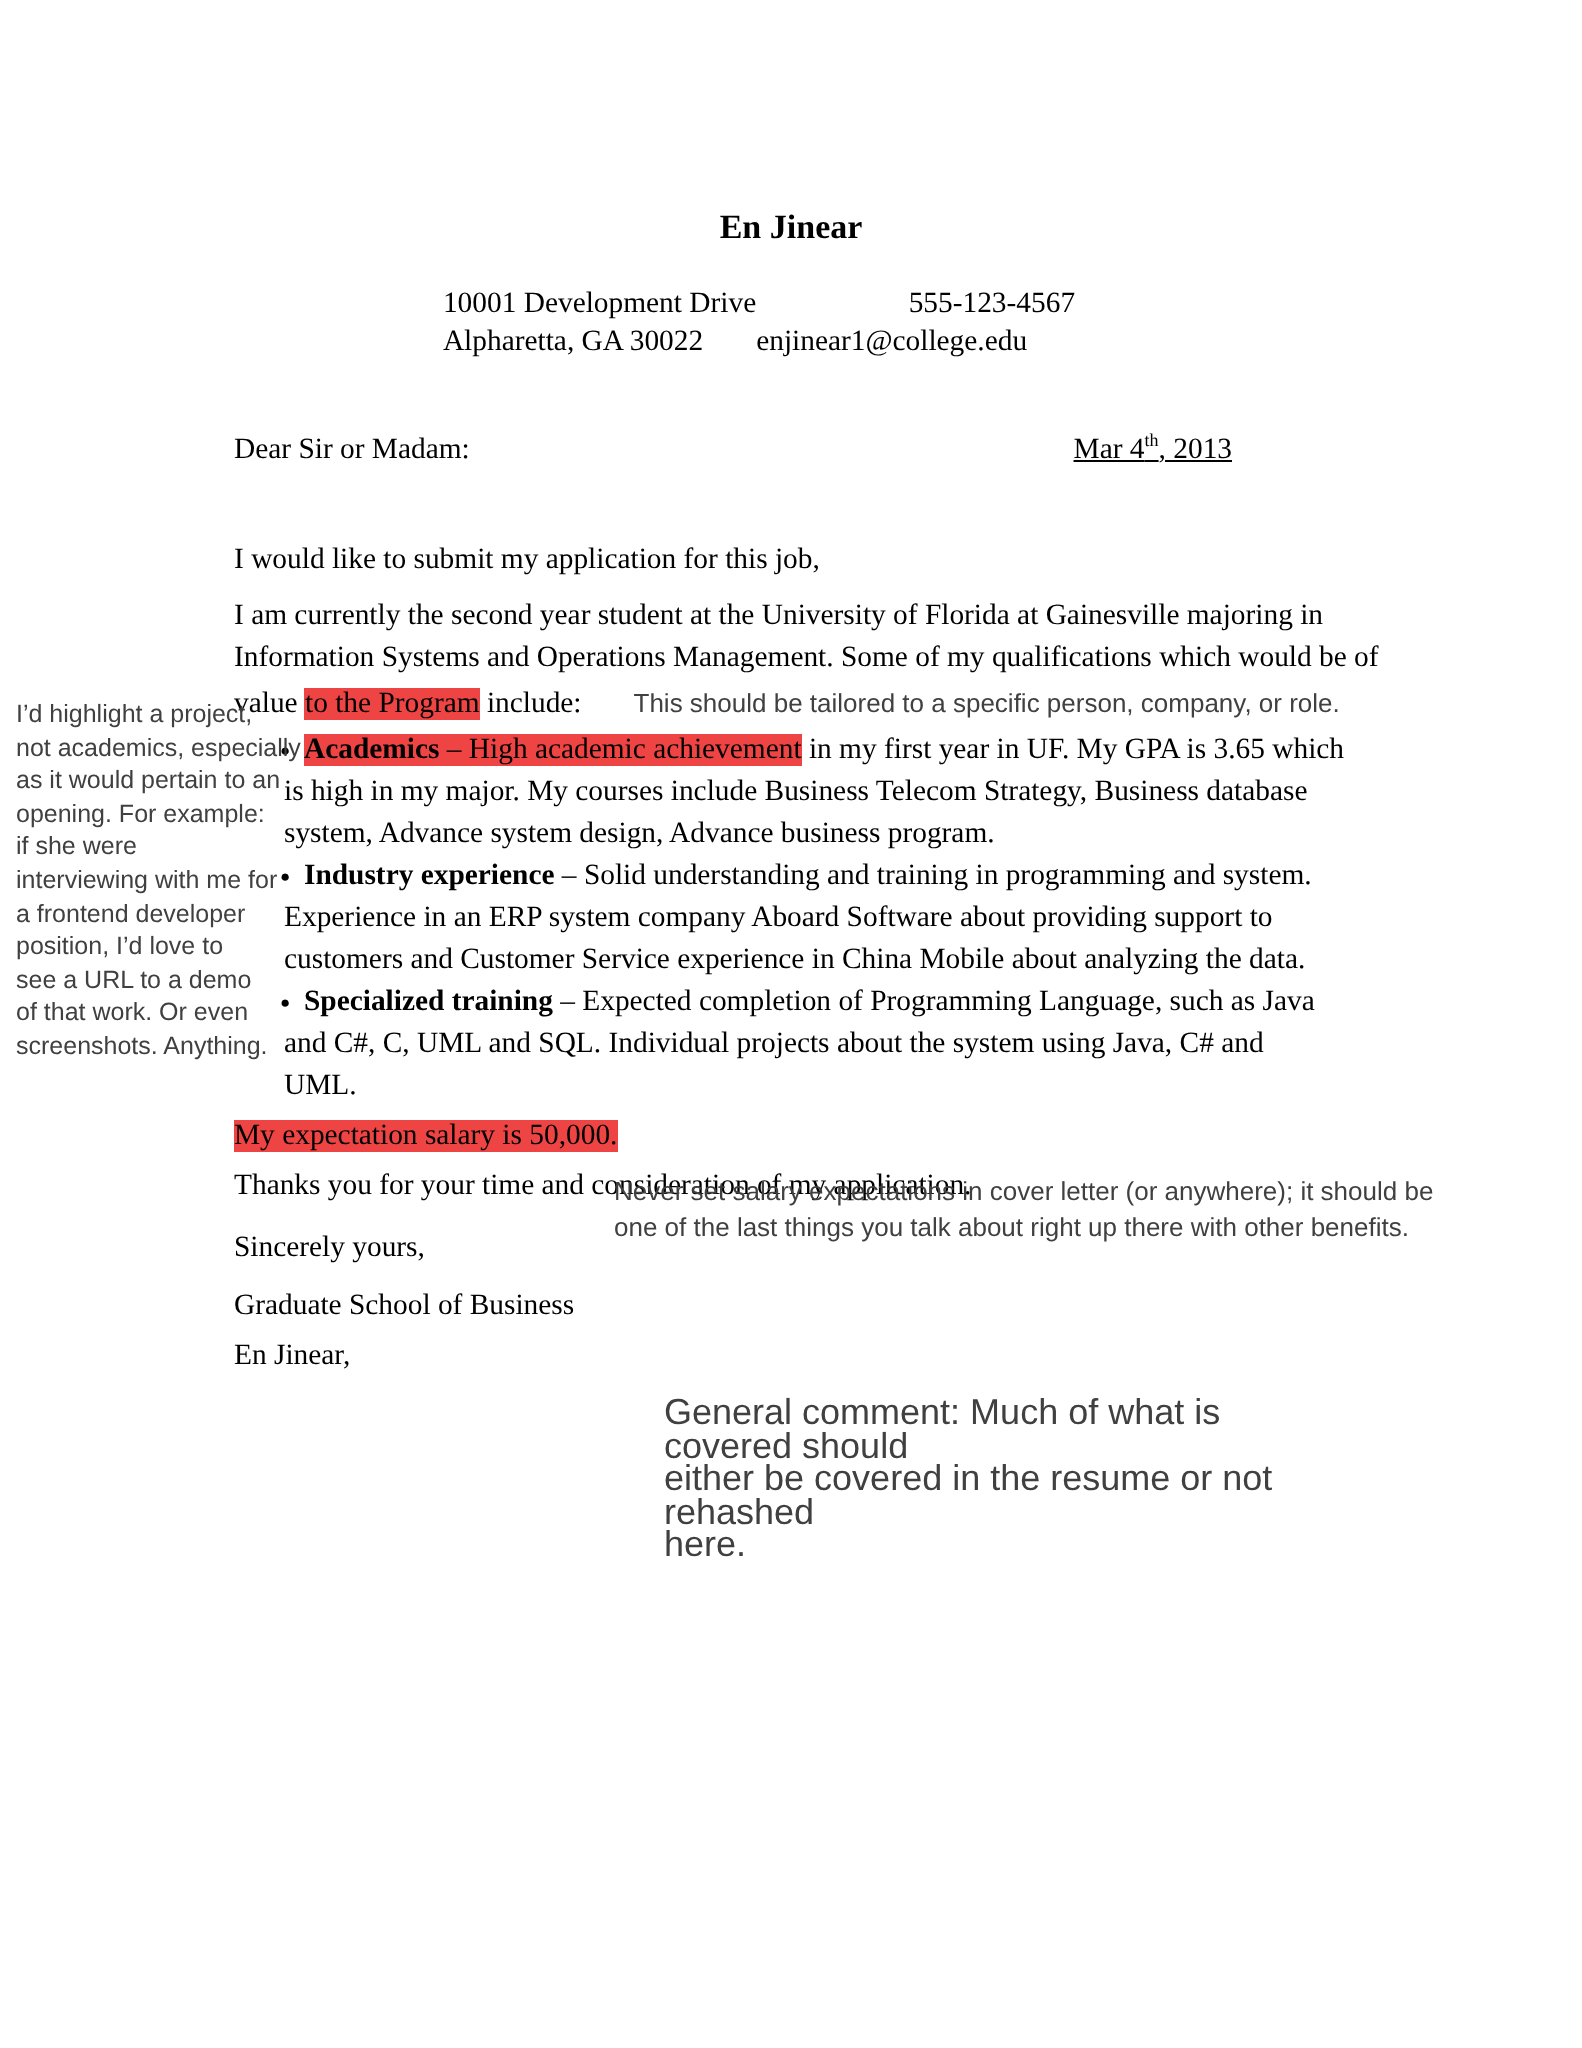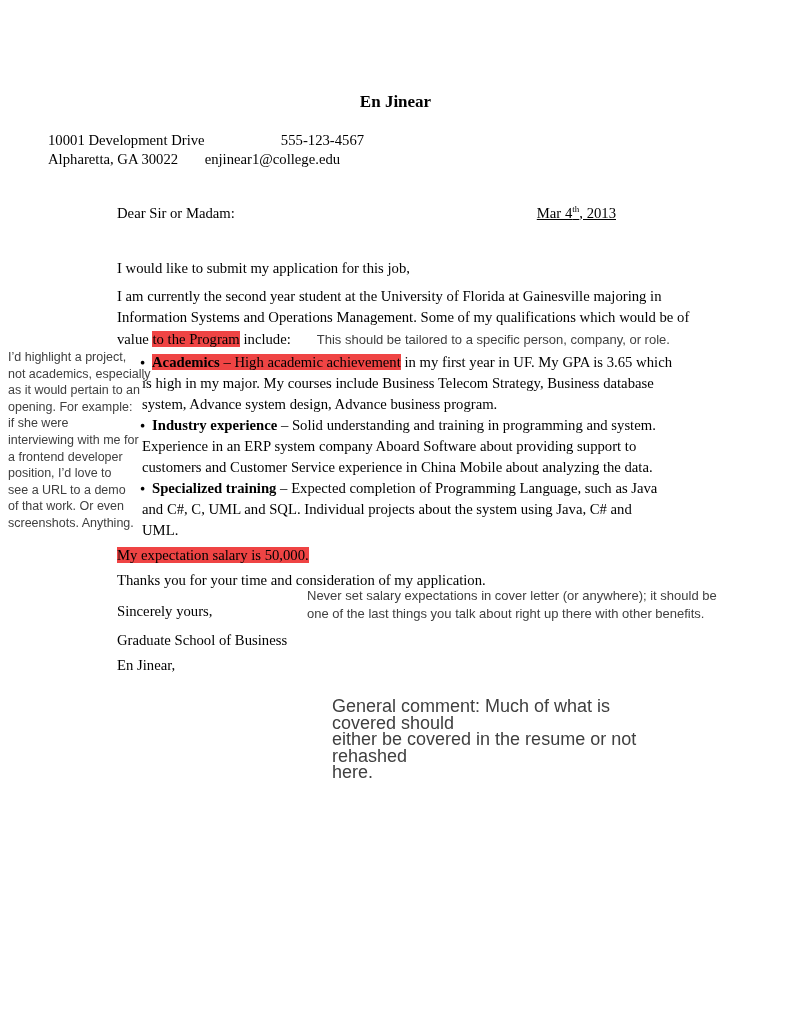--- a/index.html
+++ b/index.html
@@ -7,31 +7,31 @@
     position: relative;
     width: 791px;
     height: 1024px;
     background: #ffffff;
     font-family: "Liberation Serif", serif;
     font-size: 14.7px;
     color: #000000;
     overflow: hidden;
   }
   .title {
-    margin: 0;
+    margin: 12px;
     padding-top: 92px;
     text-align: center;
     font-size: 17px;
     font-weight: bold;
     line-height: 20px;
   }
   .contact-row {
     display: flex;
-    justify-content: flex-start;
-    margin: 19px 107px 0 48px;
+    justify-content: center;
+    margin: 19px 107px 0 75px;
     line-height: 18.5px;
   }
   .contact-right { text-align: right; }
   .contact-right .email-line { padding-right: 24px; }
   .salutation-row {
     display: flex;
     justify-content: space-between;
     margin: 35px 107px 0 117px;
     line-height: 21px;
   }

